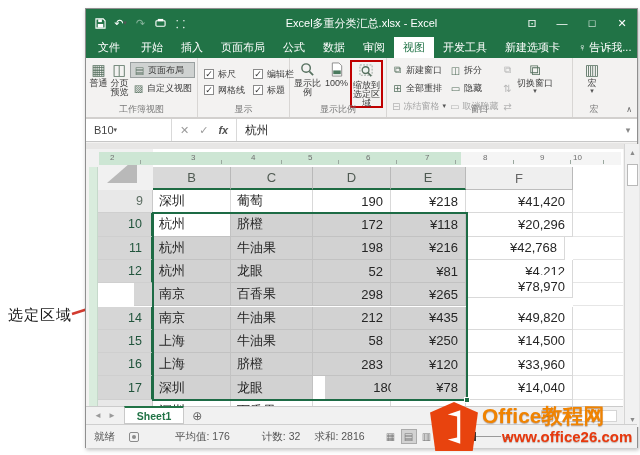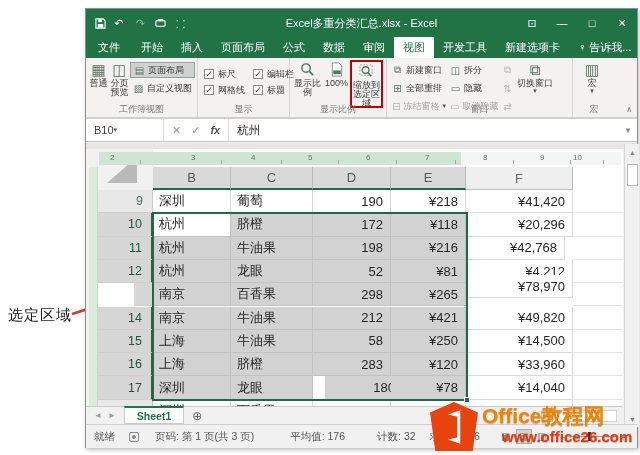--- a/index.html
+++ b/index.html
@@ -38,21 +38,21 @@
   .smallbtn.disabled{color:#a6a6a6;}
   .smallbtn.disabled .sicon{color:#b5b5b5;}
   .checkgrid{display:grid;grid-template-columns:auto auto;grid-auto-rows:16px;column-gap:8px;padding:6px 4px 0 4px;}
   .chk{display:flex;align-items:center;gap:4px;font-size:9px;color:#3b3b3b;white-space:nowrap;}
   .chk .box{width:10px;height:10px;border:1px solid #8a8a8a;background:#fff;font-size:9px;line-height:8px;text-align:center;color:#333;}
   .redbox{border:2px solid #c00000 !important;}
   .caret{font-size:7px;color:#555;line-height:6px;}
   .ribbon-collapse{position:absolute;right:5px;bottom:3px;font-size:8px;color:#666;}
 
   .formulabar{position:absolute;left:0;top:109px;width:100%;height:24px;background:#fff;border-top:1px solid #d2d0ce;border-bottom:1px solid #c6c6c6;display:flex;align-items:stretch;font-size:11px;color:#444;}
-  .namebox{width:78px;border-right:1px solid #d9d9d9;display:flex;align-items:center;padding:0 4px 0 8px;gap:0;}
+  .namebox{width:86px;border-right:1px solid #d9d9d9;display:flex;align-items:center;padding:0 4px 0 8px;gap:0;}
   .fbtns{display:flex;align-items:center;gap:10px;padding:0 8px;border-right:1px solid #d9d9d9;color:#9a9a9a;}
   .fbtns .fx{color:#555;font-style:italic;font-weight:bold;}
   .fcontent{flex:1;display:flex;align-items:center;padding-left:8px;color:#222;font-size:11.5px;}
   .fexpand{width:18px;display:flex;align-items:center;justify-content:center;color:#888;font-size:9px;}
 
   .midstrip{position:absolute;left:0;top:134px;width:100%;height:6px;background:#e7e6e5;}
 
   
   .sheet{position:absolute;left:3px;top:140px;width:534px;height:257px;background:#fff;overflow:hidden;}
   .corner{position:absolute;left:0;top:0;width:64px;height:41px;background:#f1f1f1;}
@@ -385,21 +385,21 @@
           <div class="g-cell txt sel" style="left: 64px; top: 134.2px; width: 78px; height: 23.3px;">南京</div>
           <div class="g-cell txt sel" style="left: 142px; top: 134.2px; width: 82px; height: 23.3px;">百香果</div>
           <div class="g-cell num sel" style="left: 224px; top: 134.2px; width: 78px; height: 23.3px;">298</div>
           <div class="g-cell num sel" style="left: 302px; top: 134.2px; width: 75px; height: 23.3px;">¥265</div>
           <div class="g-cell num" style="left: 377px; top: 126px; width: 107px; height: 23.3px;">¥78,970</div>
           <div style="position: absolute; left: 484px; top: 134.2px; width: 50px; height: 23.3px; border-bottom: 1px solid rgb(230, 230, 230);"></div>
           <div class="g-rowhdr sel" style="top: 157.5px; height: 23.3px;">14</div>
           <div class="g-cell txt sel" style="left: 64px; top: 157.5px; width: 78px; height: 23.3px;">南京</div>
           <div class="g-cell txt sel" style="left: 142px; top: 157.5px; width: 82px; height: 23.3px;">牛油果</div>
           <div class="g-cell num sel" style="left: 224px; top: 157.5px; width: 78px; height: 23.3px;">212</div>
-          <div class="g-cell num sel" style="left: 302px; top: 157.5px; width: 75px; height: 23.3px;">¥421</div>
+          <div class="g-cell num sel" style="left: 302px; top: 157.5px; width: 75px; height: 23.3px;">¥435</div>
           <div class="g-cell num" style="left: 377px; top: 157.5px; width: 107px; height: 23.3px;">¥49,820</div>
           <div style="position: absolute; left: 484px; top: 157.5px; width: 50px; height: 23.3px; border-bottom: 1px solid rgb(230, 230, 230);"></div>
           <div class="g-rowhdr sel" style="top: 180.8px; height: 23.3px;">15</div>
           <div class="g-cell txt sel" style="left: 64px; top: 180.8px; width: 78px; height: 23.3px;">上海</div>
           <div class="g-cell txt sel" style="left: 142px; top: 180.8px; width: 82px; height: 23.3px;">牛油果</div>
           <div class="g-cell num sel" style="left: 224px; top: 180.8px; width: 78px; height: 23.3px;">58</div>
           <div class="g-cell num sel" style="left: 302px; top: 180.8px; width: 75px; height: 23.3px;">¥250</div>
           <div class="g-cell num" style="left: 377px; top: 180.8px; width: 107px; height: 23.3px;">¥14,500</div>
           <div style="position: absolute; left: 484px; top: 180.8px; width: 50px; height: 23.3px; border-bottom: 1px solid rgb(230, 230, 230);"></div>
           <div class="g-rowhdr sel" style="top: 204.1px; height: 23.3px;">16</div>
@@ -445,21 +445,20 @@
       <div class="addsheet">⊕</div>
       <div class="hs-right">
         <div class="hs-btn">◄</div>
         <div class="hs-track"></div>
       </div>
     </div>
 
     <div class="statusbar">
       <span class="sb-item" style="margin-left:8px;">就绪</span>
       <span class="macro-rec"></span>
-      <span class="sb-item" style="margin-left:16px;">页码: 第 1 页(共 3 页)</span>
       <span class="sb-item" style="margin-left:36px;">平均值: 176</span>
       <span class="sb-item" style="margin-left:32px;">计数: 32</span>
       <span class="sb-item" style="margin-left:14px;">求和: 2816</span>
       <span class="viewbtns">
         <span class="vb">▦</span>
         <span class="vb pressed">▤</span>
         <span class="vb">▥</span>
       </span>
       <span class="zoomslider">
         <span>−</span>

